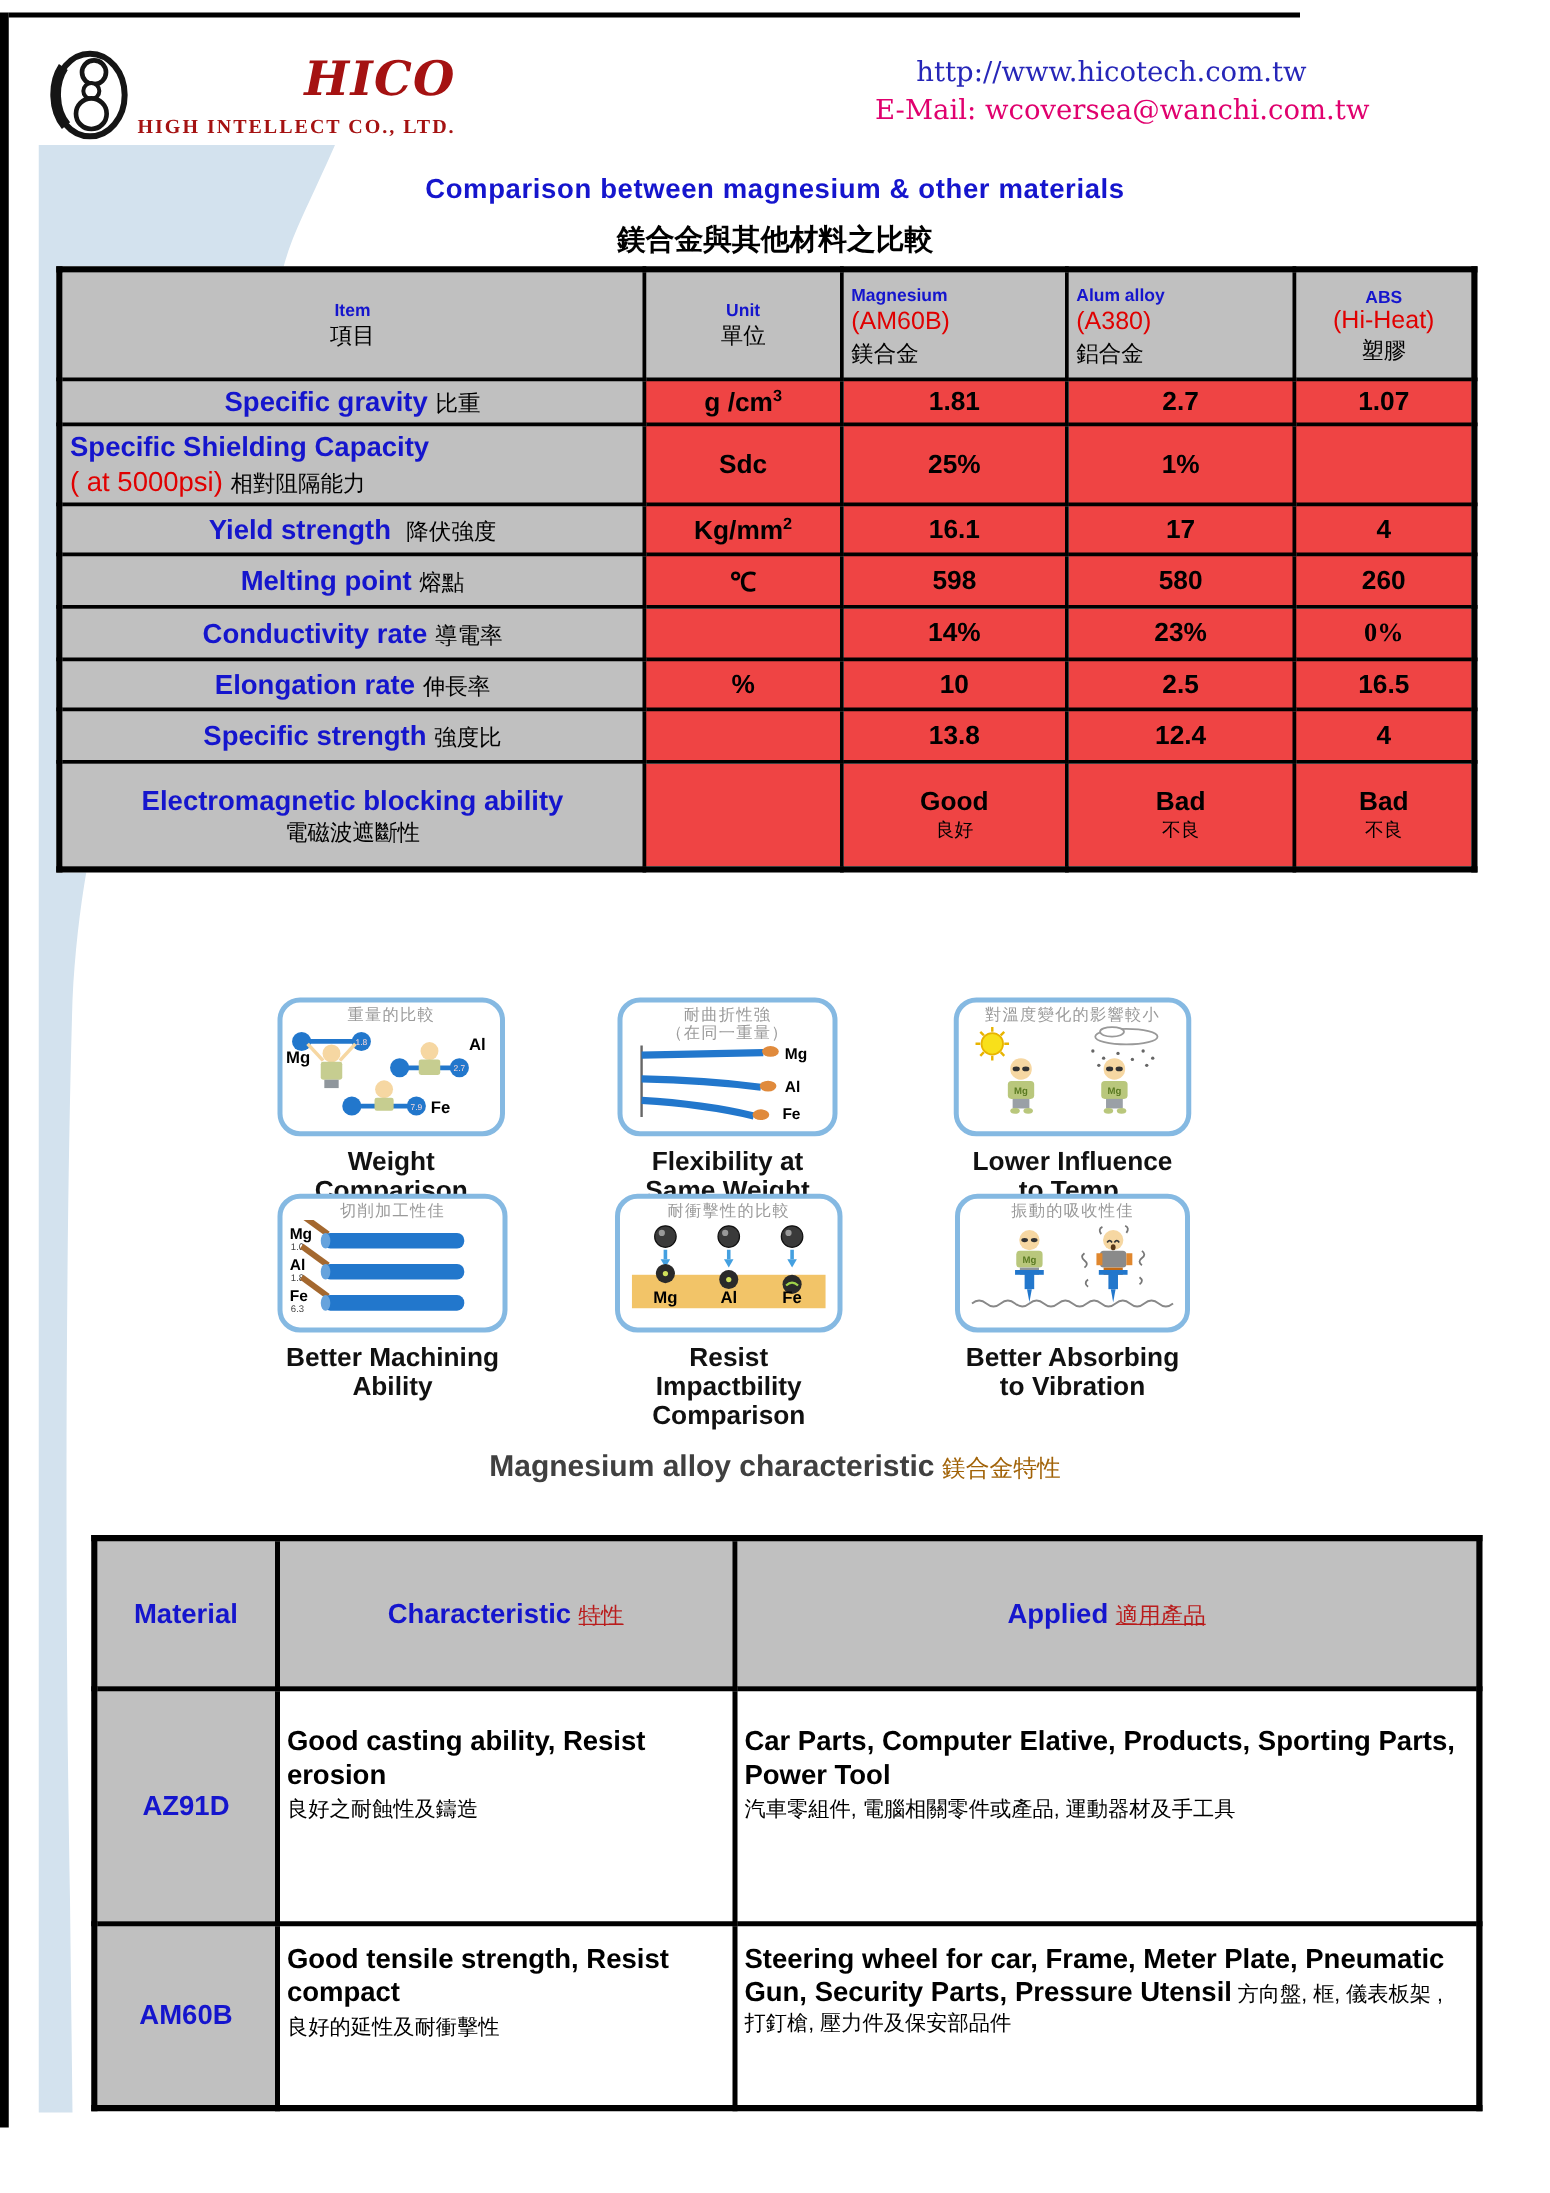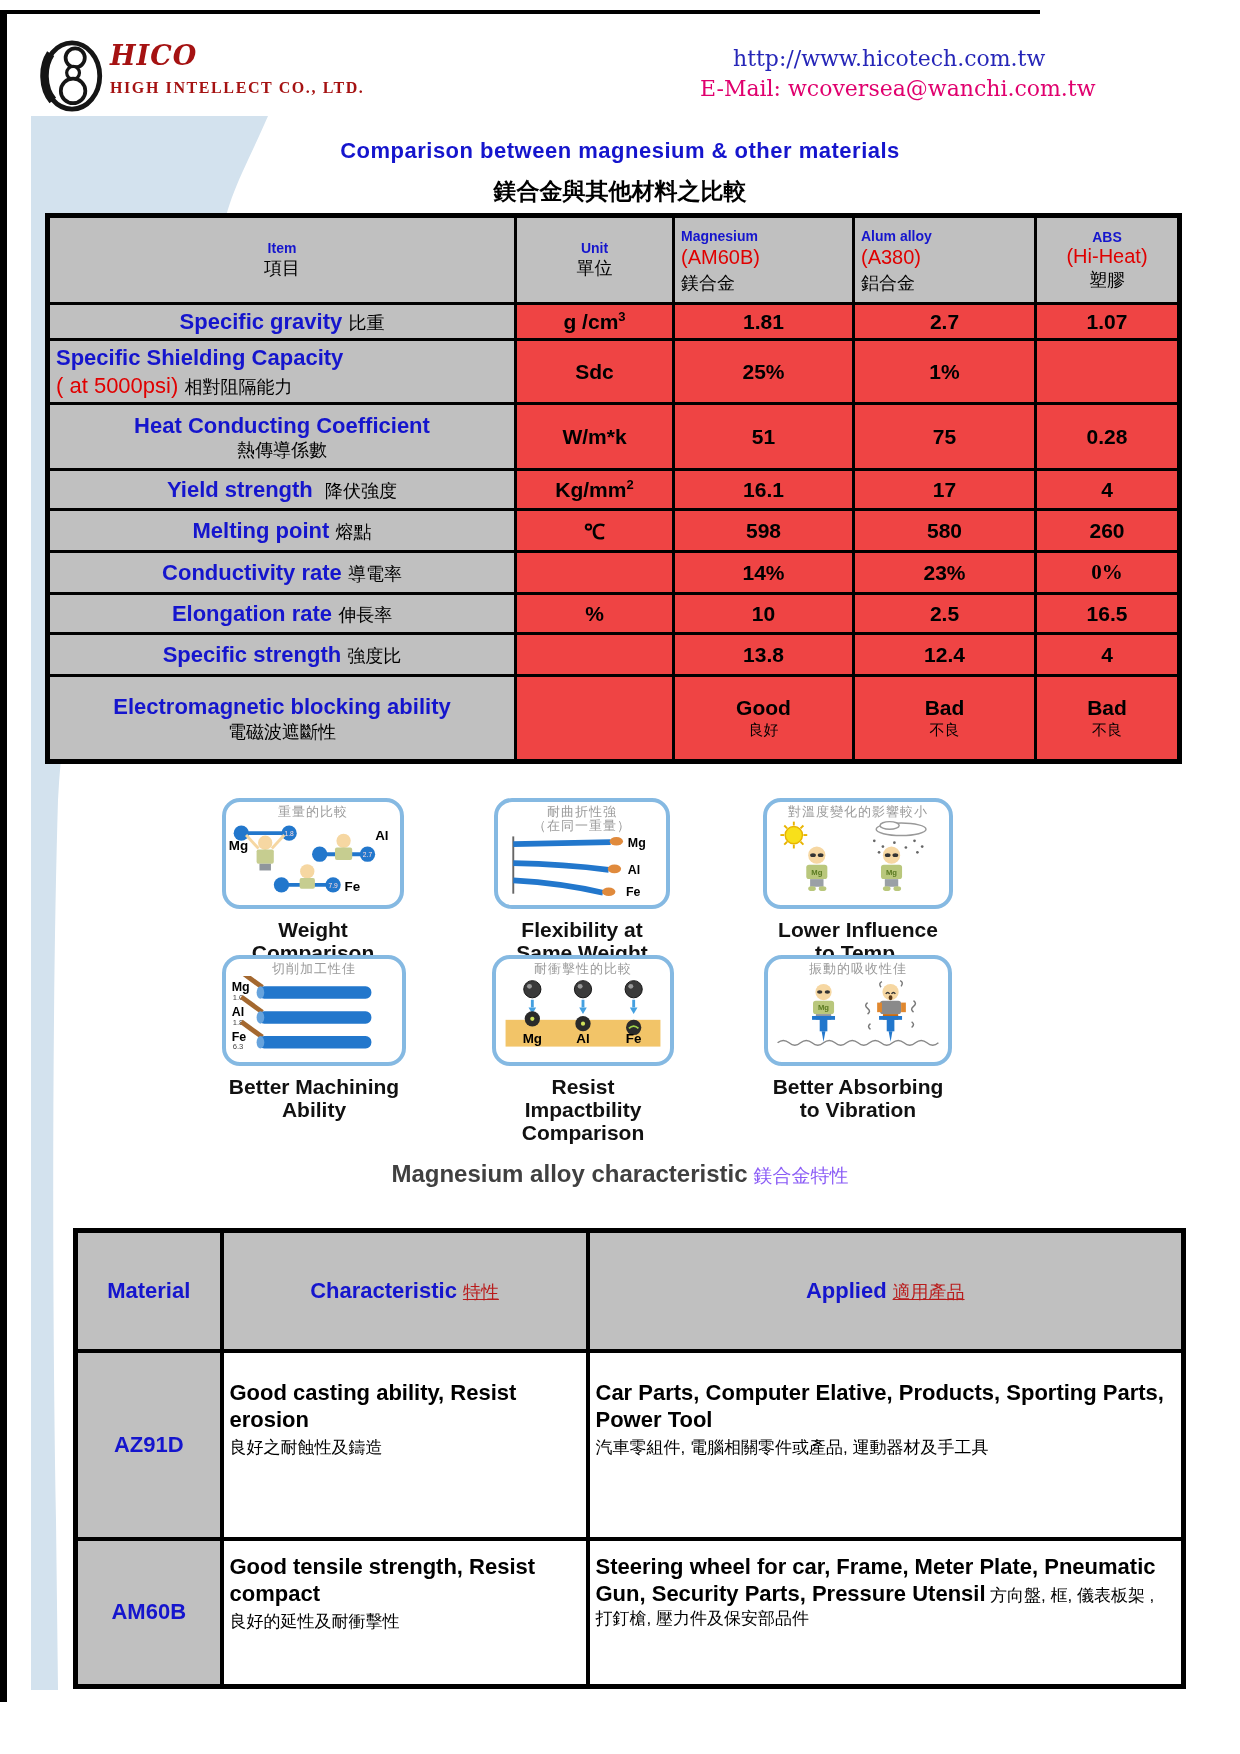--- a/index.html
+++ b/index.html
@@ -7,21 +7,21 @@
     position:relative;width:1240px;height:1754px;background:#ffffff;
     font-family:"Liberation Sans",sans-serif;overflow:hidden;color:#000;
   }
   .abs{position:absolute;}
   
   #border-left{left:0;top:10px;width:7px;height:1692px;background:#000;}
   #border-top{left:7px;top:10px;width:1033px;height:4px;background:#000;}
   
   #logo{left:40px;top:38px;}
   #brand{left:110px;top:40px;color:#a51212;}
-  #brand .brand-name{font-family:"DejaVu Serif",serif;font-style:italic;font-weight:bold;font-size:27px;letter-spacing:1px;}
+  #brand .brand-name{font-family:"DejaVu Serif",serif;font-style:italic;font-weight:bold;font-size:38px;letter-spacing:1px;text-align:right;}
   #brand .brand-co{font-family:"Liberation Serif",serif;font-size:16px;letter-spacing:1.6px;margin-top:8px;font-weight:bold;}
   #website{left:733px;top:46px;font-family:"DejaVu Serif",serif;font-size:22px;color:#2626b8;}
   #email{left:700px;top:76px;font-family:"DejaVu Serif",serif;font-size:22px;color:#e0006e;}
   
   #main-title{left:0;top:138px;width:1240px;text-align:center;font-size:22px;font-weight:bold;color:#1515cd;letter-spacing:.5px;}
   #sub-title{left:0;top:176px;width:1240px;text-align:center;font-size:23px;font-weight:bold;font-family:"DejaVu Serif",serif;}
   
   #cmp-wrap{left:45px;top:213px;}
   table.cmp{border-collapse:collapse;table-layout:fixed;border:5px solid #000;background:#fff;}
   table.cmp td{border:3px solid #000;padding:0 4px;overflow:hidden;vertical-align:middle;}
@@ -42,21 +42,21 @@
   .val .sub{display:block;font-size:15px;font-weight:normal;margin-top:1px;}
   sup{font-size:13px;}
   
   .panel{position:absolute;}
   .panel-box{border:4px solid #85b9e2;border-radius:18px;background:#fff;padding-top:3px;}
   .panel-title{text-align:center;font-size:13px;color:#9a9a9a;line-height:1.08;letter-spacing:1px;}
   .panel-caption{margin-top:9px;text-align:center;font-size:21px;font-weight:bold;line-height:23px;white-space:pre-line;color:#111;}
   
   #char-title{left:0;top:1160px;width:1240px;text-align:center;}
   #char-title .t-en{font-size:24px;font-weight:bold;color:#404040;}
-  #char-title .t-zh{font-size:19px;color:#8b5cf6;margin-left:6px;}
+  #char-title .t-zh{font-size:19px;color:#a16207;margin-left:6px;}
   #chr-wrap{left:73px;top:1228px;}
   table.chr{border-collapse:collapse;table-layout:fixed;border:5px solid #000;background:#fff;}
   table.chr td{border:4px solid #000;overflow:hidden;}
   .chr-hdr{text-align:center;font-size:22px;vertical-align:middle;}
   .chr-hdr .h-zh{font-size:18px;font-weight:normal;color:#b91c1c;margin-left:6px;text-decoration:underline;}
   .mat-cell{text-align:center;font-size:22px;vertical-align:middle;}
   .txt-cell{vertical-align:top;padding:26px 8px 4px 6px!important;background:#fff;}
   .txt-cell.tight{padding-top:12px!important;}
   .t-big{font-size:22px;font-weight:bold;line-height:27px;}
   .t-sm{font-size:17px;line-height:24px;margin-top:3px;}
@@ -138,30 +138,20 @@
     <td class="gray lbl lbl-left lbl-stack">
       <div><span class="blue">Specific Shielding Capacity</span></div>
       <div><span class="redtx">( at 5000psi)</span> <span class="l-zh">相對阻隔能力</span></div>
     </td>
     <td class="unit">Sdc</td>
     <td class="val">25%</td>
     <td class="val">1%</td>
     <td class="val"></td>
   </tr>
 
-  <tr style="height:66px">
-    <td class="gray lbl lbl-stack">
-      <div class="blue">Heat Conducting Coefficient</div>
-      <div class="l-zh">熱傳導係數</div>
-    </td>
-    <td class="unit">W/m*k</td>
-    <td class="val">51</td>
-    <td class="val">75</td>
-    <td class="val">0.28</td>
-  </tr>
 
   <tr style="height:40px">
     <td class="gray lbl"><span class="blue">Yield strength</span>&nbsp; <span class="l-zh">降伏強度</span></td>
     <td class="unit"><span>Kg/mm</span><sup>2</sup></td>
     <td class="val">16.1</td>
     <td class="val">17</td>
     <td class="val">4</td>
   </tr>
 
   <tr style="height:42px">

